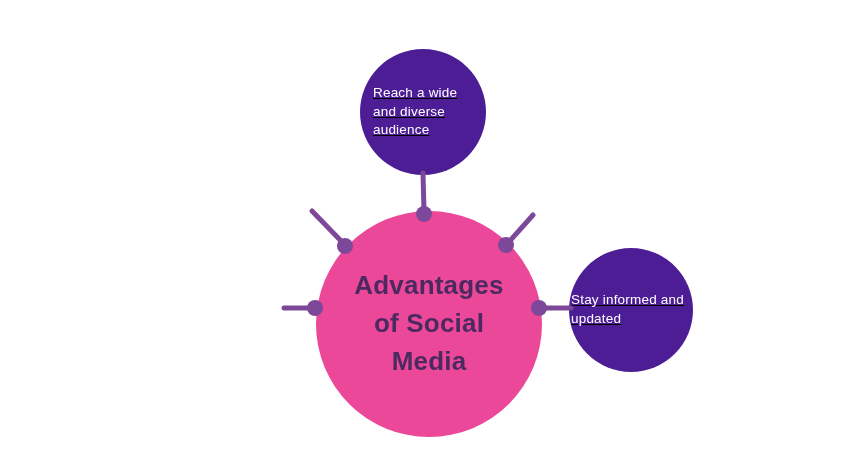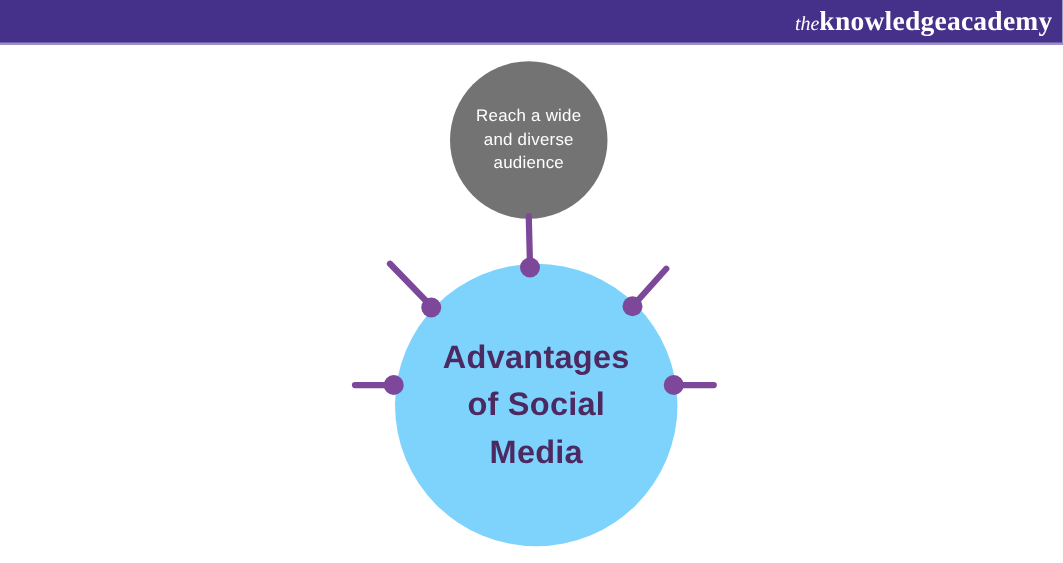--- a/index.html
+++ b/index.html
@@ -12,28 +12,28 @@
           background:#453189;border-bottom:2px solid #9c8fcb;
           display:flex;align-items:center;justify-content:flex-end;}
   .logo{color:#ffffff;padding-right:8px;white-space:nowrap;line-height:1;}
   .logo .logo-the{font-family:"Liberation Serif", serif;font-style:italic;
                   font-weight:400;font-size:16px;}
   .logo .logo-main{font-family:"Liberation Serif", serif;font-weight:700;
                    font-size:22px;letter-spacing:0.2px;}
 
   
   .center-circle{position:absolute;left:316px;top:211px;width:226px;height:226px;
-                 border-radius:50%;background:#7dd3fc;z-index:1;
+                 border-radius:50%;background:#ec4899;z-index:1;
                  display:flex;align-items:center;justify-content:center;text-align:center;}
   .center-circle .center-label{width:175px;font-size:26px;font-weight:700;
                  color:#4c2a61;line-height:1.45;letter-spacing:0.2px;}
 
   
-  .node{position:absolute;border-radius:50%;background:#737373;z-index:2;
-        display:flex;align-items:center;justify-content:center;text-align:center;}
+  .node{position:absolute;border-radius:50%;background:#4c1d95;z-index:2;
+        display:flex;align-items:center;justify-content:center;text-align:left;text-decoration:underline;}
   .node .node-label{color:#ffffff;font-size:13.5px;line-height:1.4;
         font-weight:400;letter-spacing:0.2px;}
   .node-top        {left:360px;top:49px; width:126px;height:126px;}
   .node-top .node-label        {width:100px;}
   .node-upper-left {left:211px;top:109px;width:120px;height:120px;}
   .node-upper-left .node-label {width:100px;}
   .node-upper-right{left:512px;top:107px;width:126px;height:126px;}
   .node-upper-right .node-label{width:112px;}
   .node-left       {left:162px;top:248px;width:124px;height:124px;}
   .node-left .node-label       {width:96px;}
@@ -42,37 +42,35 @@
 
   
   .connectors{position:absolute;left:0;top:0;width:850px;height:450px;
               z-index:3;pointer-events:none;}
 </style>
 </head>
 <body>
 
 <div class="stage">
 
-  <div class="header">
-    <div class="logo">
-      <span class="logo-the">the</span><span class="logo-main">knowledgeacademy</span>
-    </div>
-  </div>
 
   <div class="center-circle">
     <div class="center-label">Advantages of Social Media</div>
   </div>
 
   <div class="node node-top">
     <div class="node-label">Reach a wide and diverse audience</div>
   </div>
 
 
 
 
+  <div class="node node-right">
+    <div class="node-label">Stay informed and updated</div>
+  </div>
 
   <svg class="connectors" width="850" height="450" viewBox="0 0 850 450" xmlns="http://www.w3.org/2000/svg">
     <g stroke="#7d4899" stroke-width="5" stroke-linecap="round" fill="#7d4899">
       <line x1="423" y1="173" x2="424" y2="212"></line>
       <circle cx="424" cy="214" r="8" stroke="none"></circle>
 
       <line x1="312" y1="211" x2="345" y2="245"></line>
       <circle cx="345" cy="246" r="8" stroke="none"></circle>
 
       <line x1="533" y1="215" x2="507" y2="244"></line>

